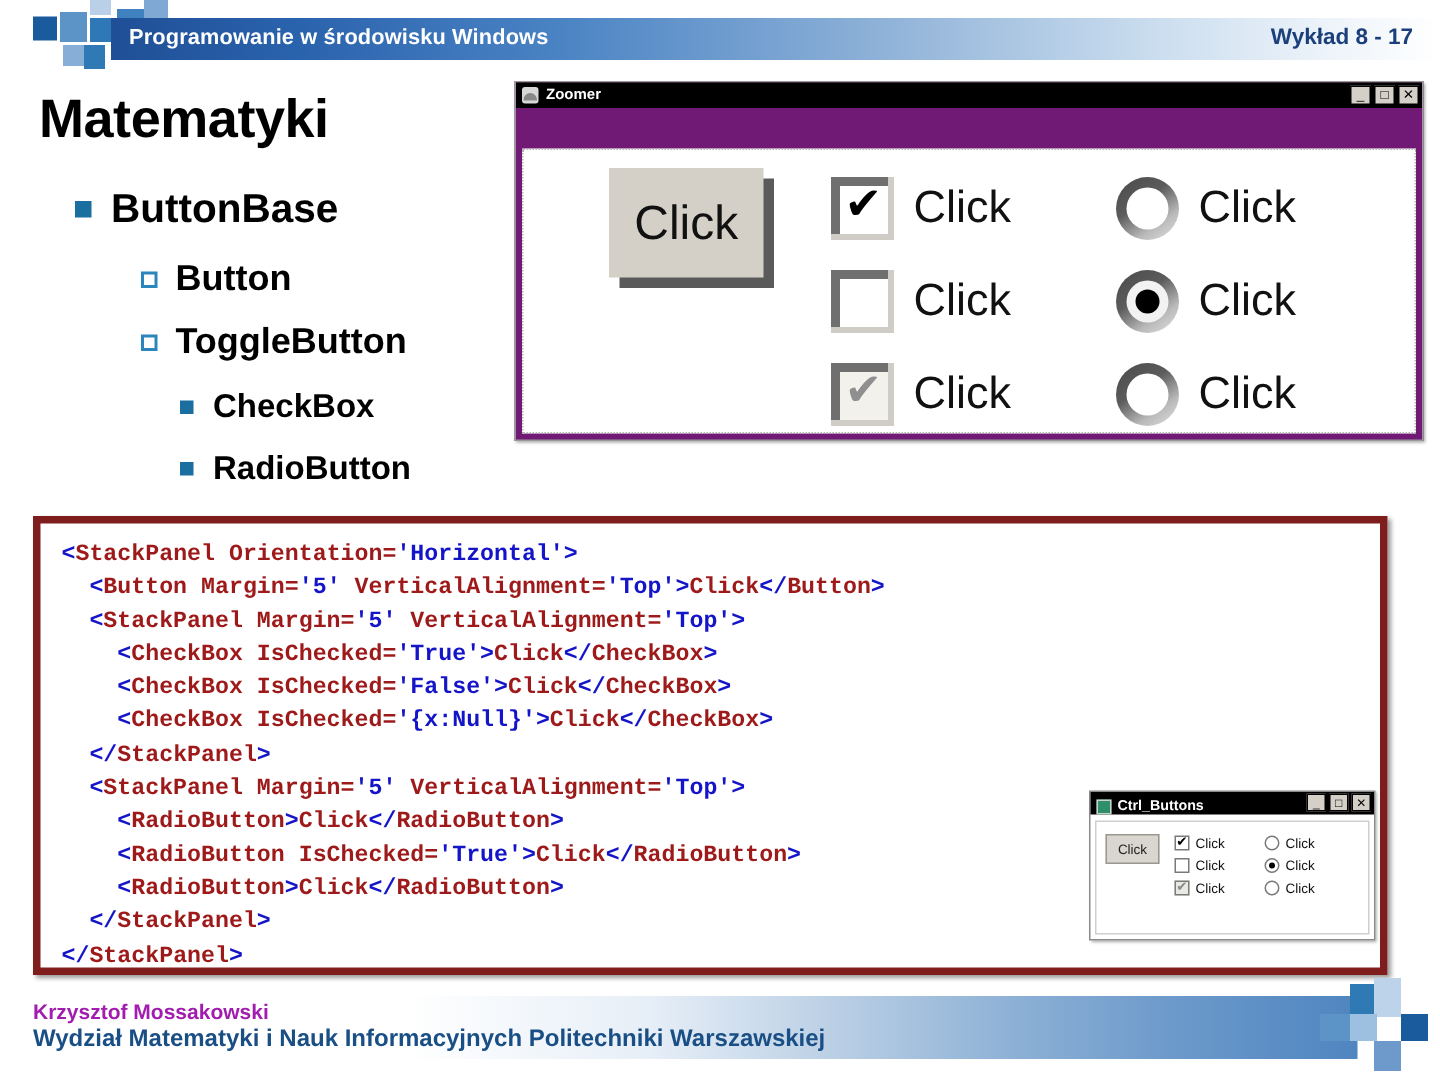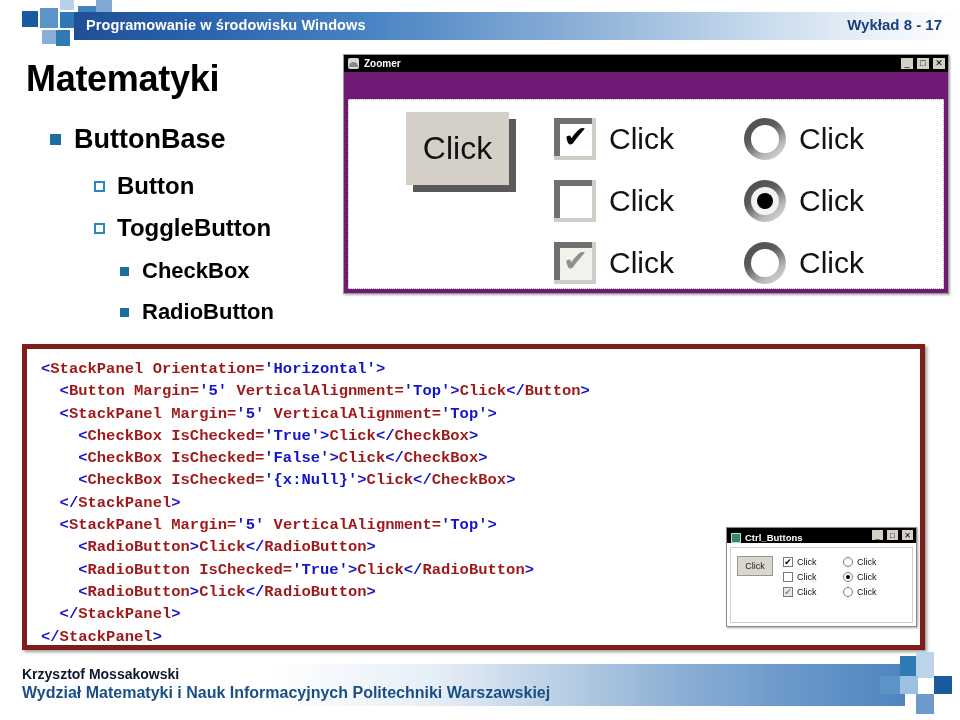--- a/index.html
+++ b/index.html
@@ -176,21 +176,21 @@
     margin-right:4px;flex:none;position:relative;box-sizing:border-box;
   }
   .c-rdo.on:after{content:"";position:absolute;left:2px;top:2px;width:4px;height:4px;border-radius:50%;background:#000;}
 
   
   #footer{position:absolute;left:0;bottom:0;width:960px;height:68px;}
   .ft-bar{
     position:absolute;left:0;top:12px;width:905px;height:42px;
     background:linear-gradient(to right,#ffffff 0%,#ffffff 30%,#e6eef7 48%,#b9cee4 62%,#8fb2d6 74%,#6d9acb 86%,#4f85c0 100%);
   }
-  .ft-name{position:absolute;left:22px;top:14px;font-size:14px;font-weight:bold;color:#0f172a;white-space:nowrap;}
+  .ft-name{position:absolute;left:22px;top:14px;font-size:14px;font-weight:bold;color:#a21caf;white-space:nowrap;}
   .ft-aff{position:absolute;left:22px;top:32px;font-size:16px;font-weight:bold;color:#1a4f86;white-space:nowrap;}
   .ft-url{position:absolute;left:548px;top:28px;font-size:14px;font-weight:bold;color:#ffffff;white-space:nowrap;}
 </style>
 </head>
 <body>
 
 <div id="header">
   <div class="sq" style="left:96px;top:0;width:16px;height:12px;background:#7fa8d4;"></div>
   <div class="sq" style="left:60px;top:0;width:14px;height:10px;background:#b9d0e8;"></div>
   <div class="sq" style="left:22px;top:11px;width:16px;height:16px;background:#1a5b9e;"></div>

